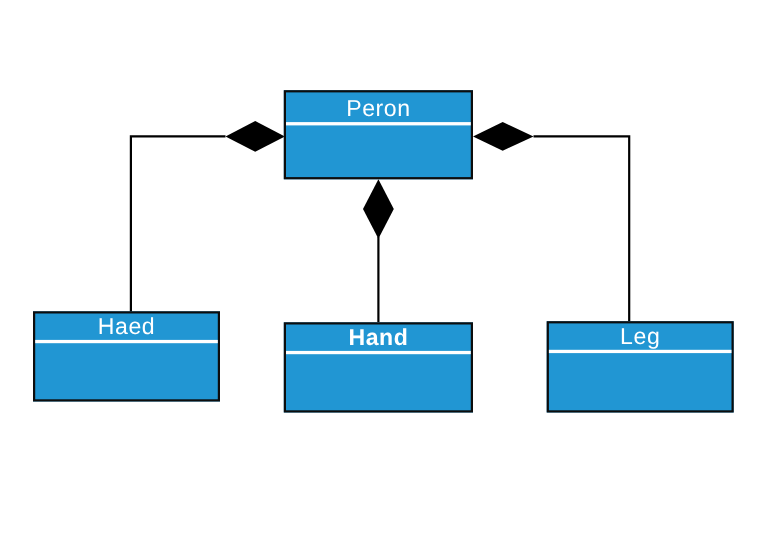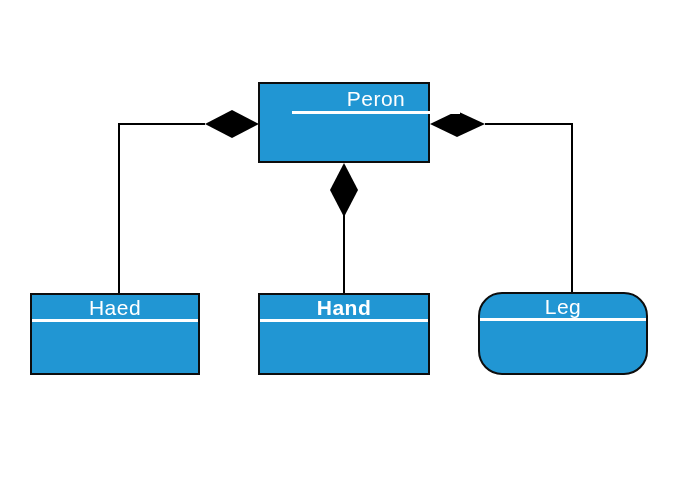--- a/index.html
+++ b/index.html
@@ -36,24 +36,24 @@
     font-size: 21px;
     letter-spacing: 0.5px;
     border-bottom: 3px solid #ffffff;
     overflow: hidden;
     white-space: nowrap;
   }
   .node-body {
     width: 100%;
   }
   .node--peron  { left: 258px; top: 82px;  width: 172px; height: 81px; }
-  .node--peron .node-title { height: 30px; line-height: 29px; margin-left: 32px; }
-  .node--haed   { left: 30px;  top: 293px; width: 170px; height: 82px; }
+  .node--peron .node-title { height: 30px; line-height: 29px; }
+  .node--haed   { left: 30px;  top: 283px; width: 170px; height: 82px; }
   .node--hand   { left: 258px; top: 293px; width: 172px; height: 82px; font-weight: bold; }
-  .node--leg    { left: 478px; top: 292px; width: 170px; height: 83px; border-radius: 24px; }
+  .node--leg    { left: 497px; top: 292px; width: 170px; height: 83px; }
   .node--haed .node-title,
   .node--hand .node-title,
   .node--leg .node-title { height: 27px; line-height: 26px; }
 </style>
 </head>
 <body>
 
 <div class="canvas">
 
   <svg class="connectors" viewBox="0 0 700 500" xmlns="http://www.w3.org/2000/svg">

